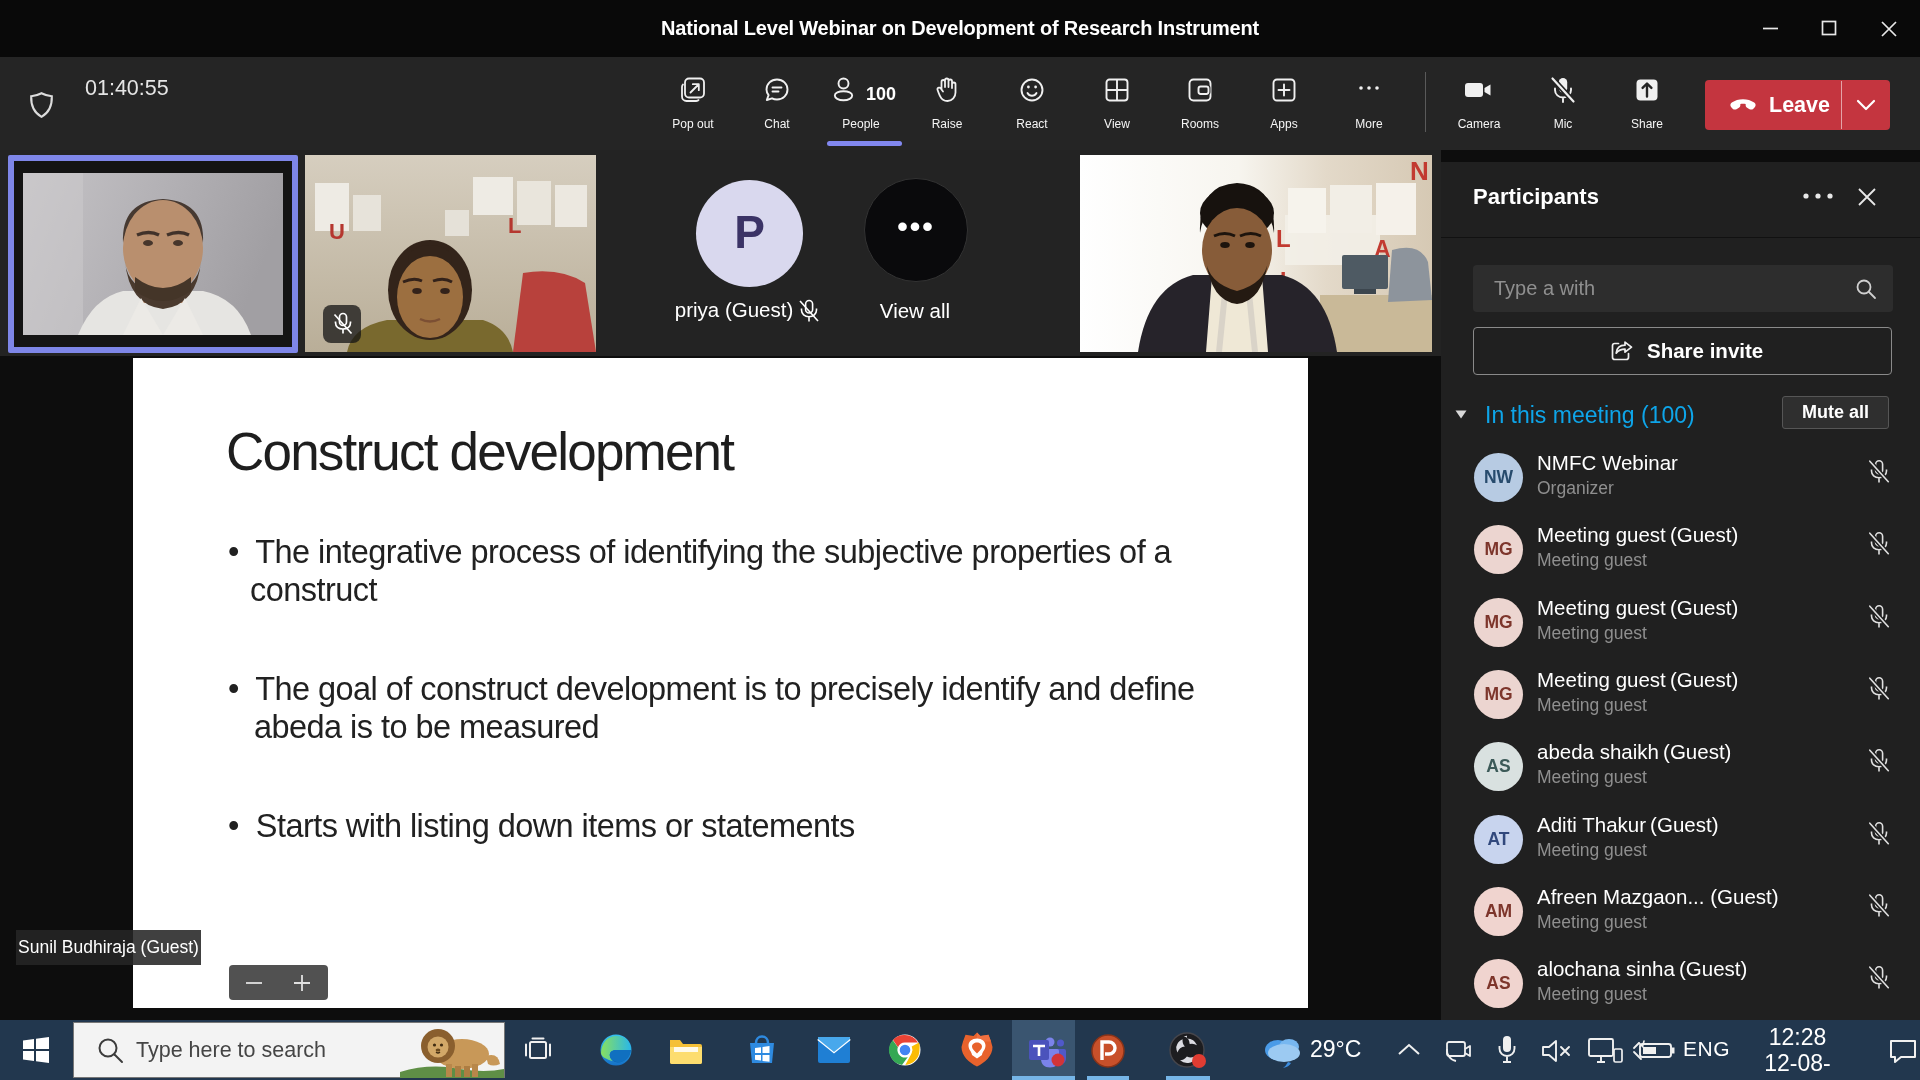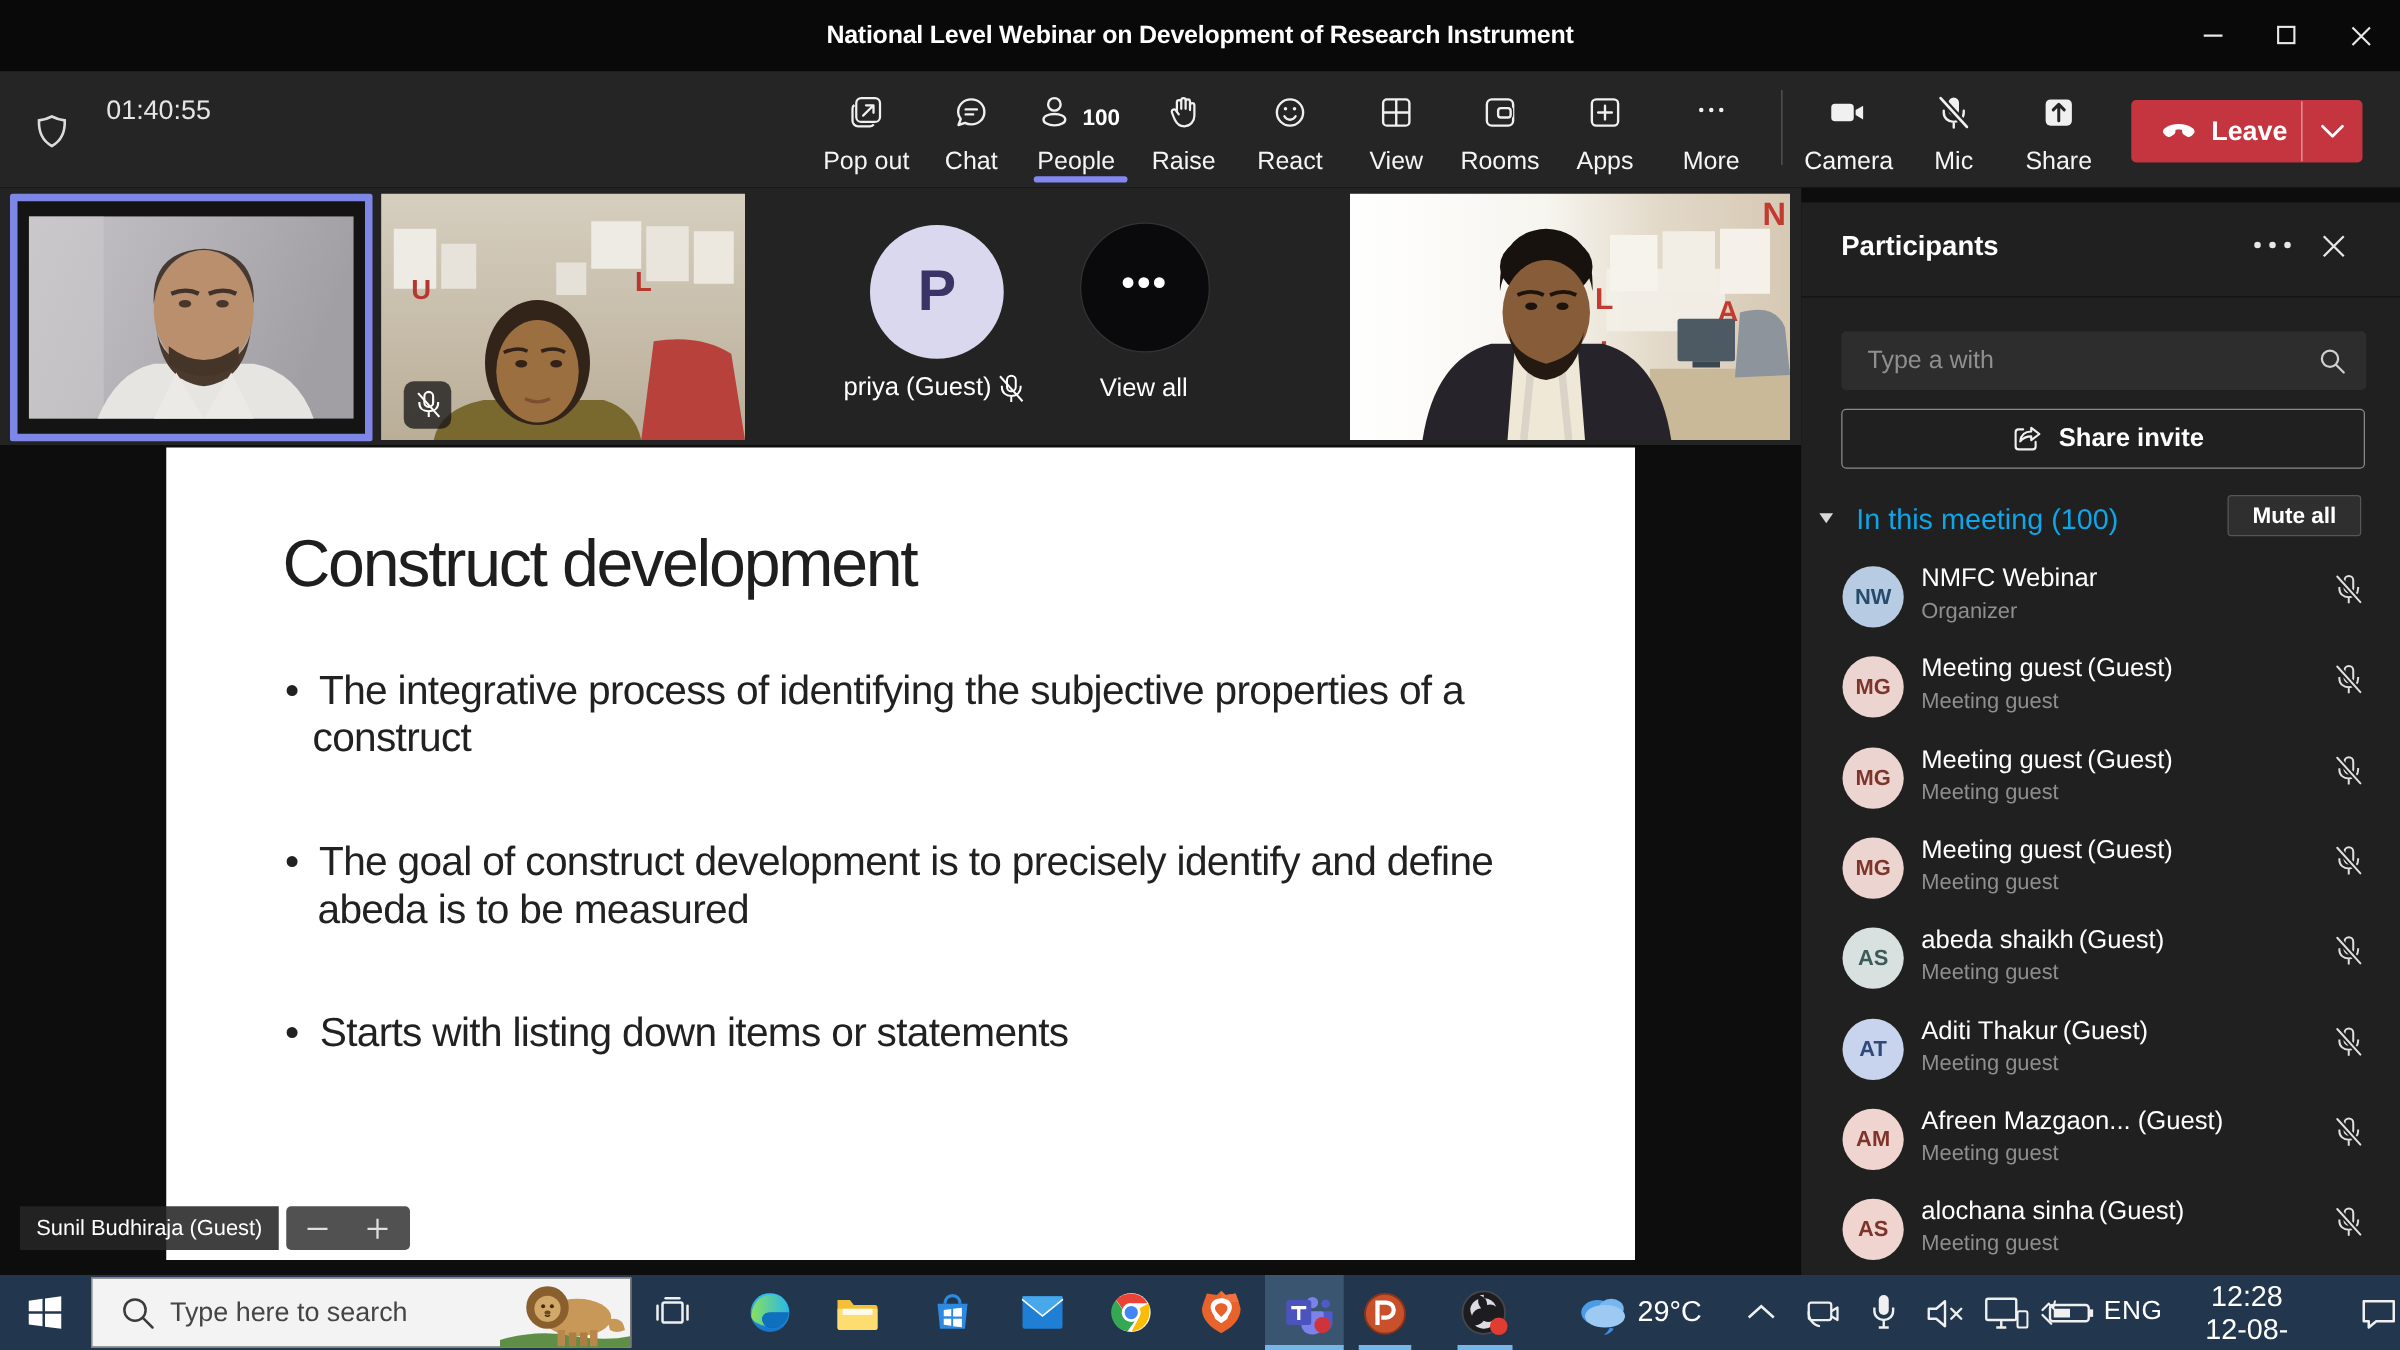--- a/index.html
+++ b/index.html
@@ -3,28 +3,28 @@
 <meta charset="utf-8">
 <style>
 * { margin:0; padding:0; box-sizing:border-box; }
 html,body { width:1920px; height:1080px; overflow:hidden; background:#0d0d0d; font-family:"Liberation Sans", sans-serif; }
 .abs { position:absolute; }
 #app { position:relative; width:1920px; height:1080px; }
 #titlebar { left:0; top:0; width:1920px; height:57px; background:#090909; }
 #titletext { width:100%; text-align:center; top:17px; color:#fff; font-size:20px; font-weight:700; letter-spacing:-0.2px; }
 #toolbar { left:0; top:57px; width:1920px; height:93px; background:#252525; }
 .tbtn { position:absolute; top:57px; width:84px; height:93px; text-align:center; color:#f2f2f2; }
-.tbtn .lbl { display:block; font-size:20px; margin-top:8px; color:#f5f5f5; }
+.tbtn .lbl { display:block; font-size:12px; margin-top:8px; color:#f5f5f5; }
 #timer { left:85px; top:76px; color:#e5e5e5; font-size:21.5px; }
 #stage { left:0; top:150px; width:1441px; height:870px; background:#0d0d0d; }
 .vtile { position:absolute; overflow:hidden; }
 #slide { left:133px; top:358px; width:1175px; height:650px; background:#ffffff; }
 #slidetitle { left:226px; top:425px; color:#1e1e1e; font-size:53px; font-weight:400; letter-spacing:-1.8px; line-height:1; }
 .bullet { position:absolute; color:#212121; font-size:32.5px; line-height:37.5px; letter-spacing:-0.55px; }
-#namelabel { left:16px; top:965px; height:35px; background:rgba(37,37,37,0.88); color:#fff; font-size:17.5px; line-height:35px; padding:0 13px; }
+#namelabel { left:16px; top:930px; height:35px; background:rgba(37,37,37,0.88); color:#fff; font-size:17.5px; line-height:35px; padding:0 2px; }
 #zoombtns { left:229px; top:965px; width:99px; height:35px; background:rgba(62,62,62,0.9); border-radius:4px; }
 #panel { left:1441px; top:150px; width:479px; height:870px; background:#202020; }
 #panel .hdr { left:32px; top:34px; font-size:22px; font-weight:700; color:#fff; }
 #pdivider { left:0; top:87px; width:479px; height:1px; background:#111; }
 #searchbox { left:32px; top:115px; width:420px; height:47px; background:#2d2d2d; border-radius:4px; color:#8f8f8f; font-size:20px; line-height:47px; padding-left:21px; }
 #shareinvite { left:32px; top:177px; width:419px; height:48px; border:1px solid #8a8a8a; border-radius:4px; color:#fff; font-size:20px; font-weight:700; }
 #meetinghdr { left:44px; top:252px; color:#0ea5e9; font-size:23px; }
 #muteall { left:341px; top:246px; width:107px; height:33px; background:#2f2f2f; border:1px solid #565656; border-radius:3px; color:#fff; font-size:18px; font-weight:700; text-align:center; line-height:30px; }
 .prow { position:absolute; left:0; width:479px; height:72px; }
 .pavatar { position:absolute; left:33px; top:11px; width:49px; height:49px; border-radius:50%; text-align:center; line-height:49px; font-size:17.5px; font-weight:700; }

